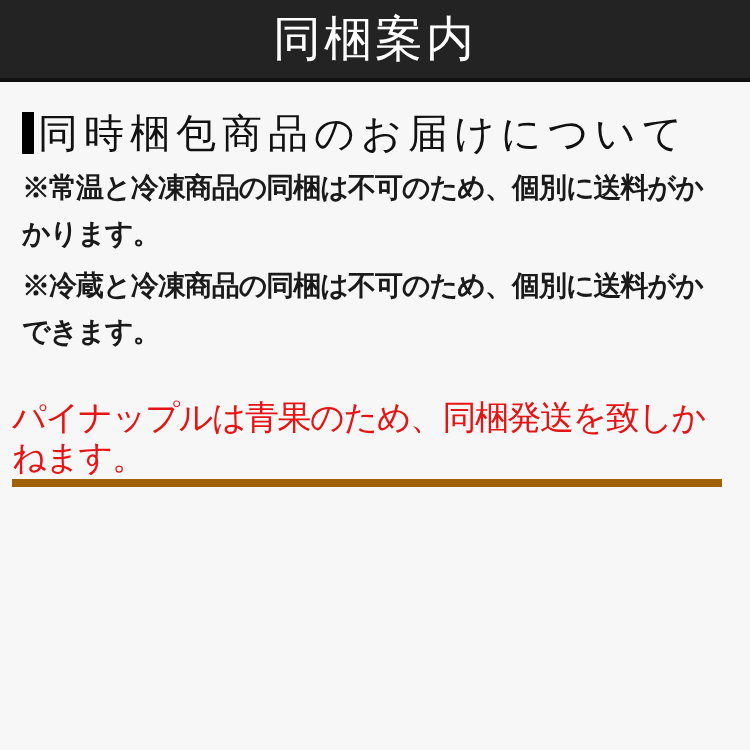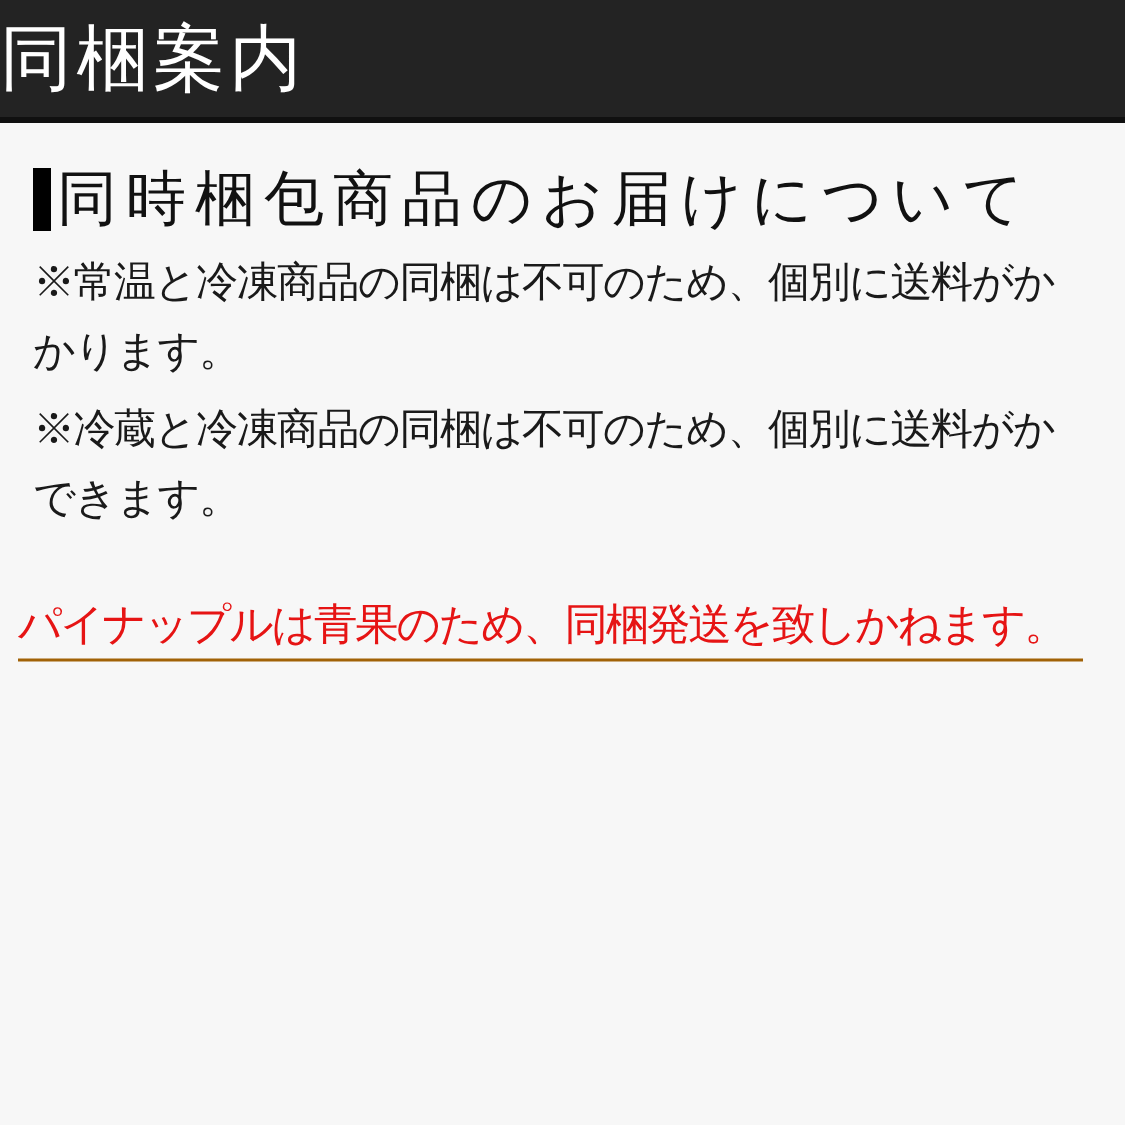--- a/index.html
+++ b/index.html
@@ -15,21 +15,21 @@
     overflow: hidden;
     box-sizing: border-box;
   }
   .header {
     height: 78px;
     background: #232323;
     border-bottom: 4px solid #101010;
     color: #ffffff;
     display: flex;
     align-items: center;
-    justify-content: flex-start;
+    justify-content: center;
     font-size: 48px;
     letter-spacing: 3px;
     font-weight: 400;
   }
   .content {
     padding: 25px 4px 0 22px;
   }
   .section-heading {
     display: flex;
     align-items: center;
@@ -53,28 +53,29 @@
     line-height: 46px;
     letter-spacing: -1px;
     color: #1a1a1a;
     white-space: pre-line;
   }
   .para-main {
     margin-top: 26px;
   }
   .para-note {
     margin-top: 6px;
+    font-weight: bold;
   }
   .warning {
     margin: 42px 24px 0 -10px;
-    font-size: 29px;
+    font-size: 34px;
     line-height: 40px;
     letter-spacing: -1.5px;
     color: #e61414;
-    border-bottom: 2px solid #a16207;
+    border-bottom: 8px solid #a16207;
     padding-bottom: 2px;
     white-space: pre-line;
   }
 </style>
 </head>
 <body>
 
 <div class="page">
 
   <div class="header">

